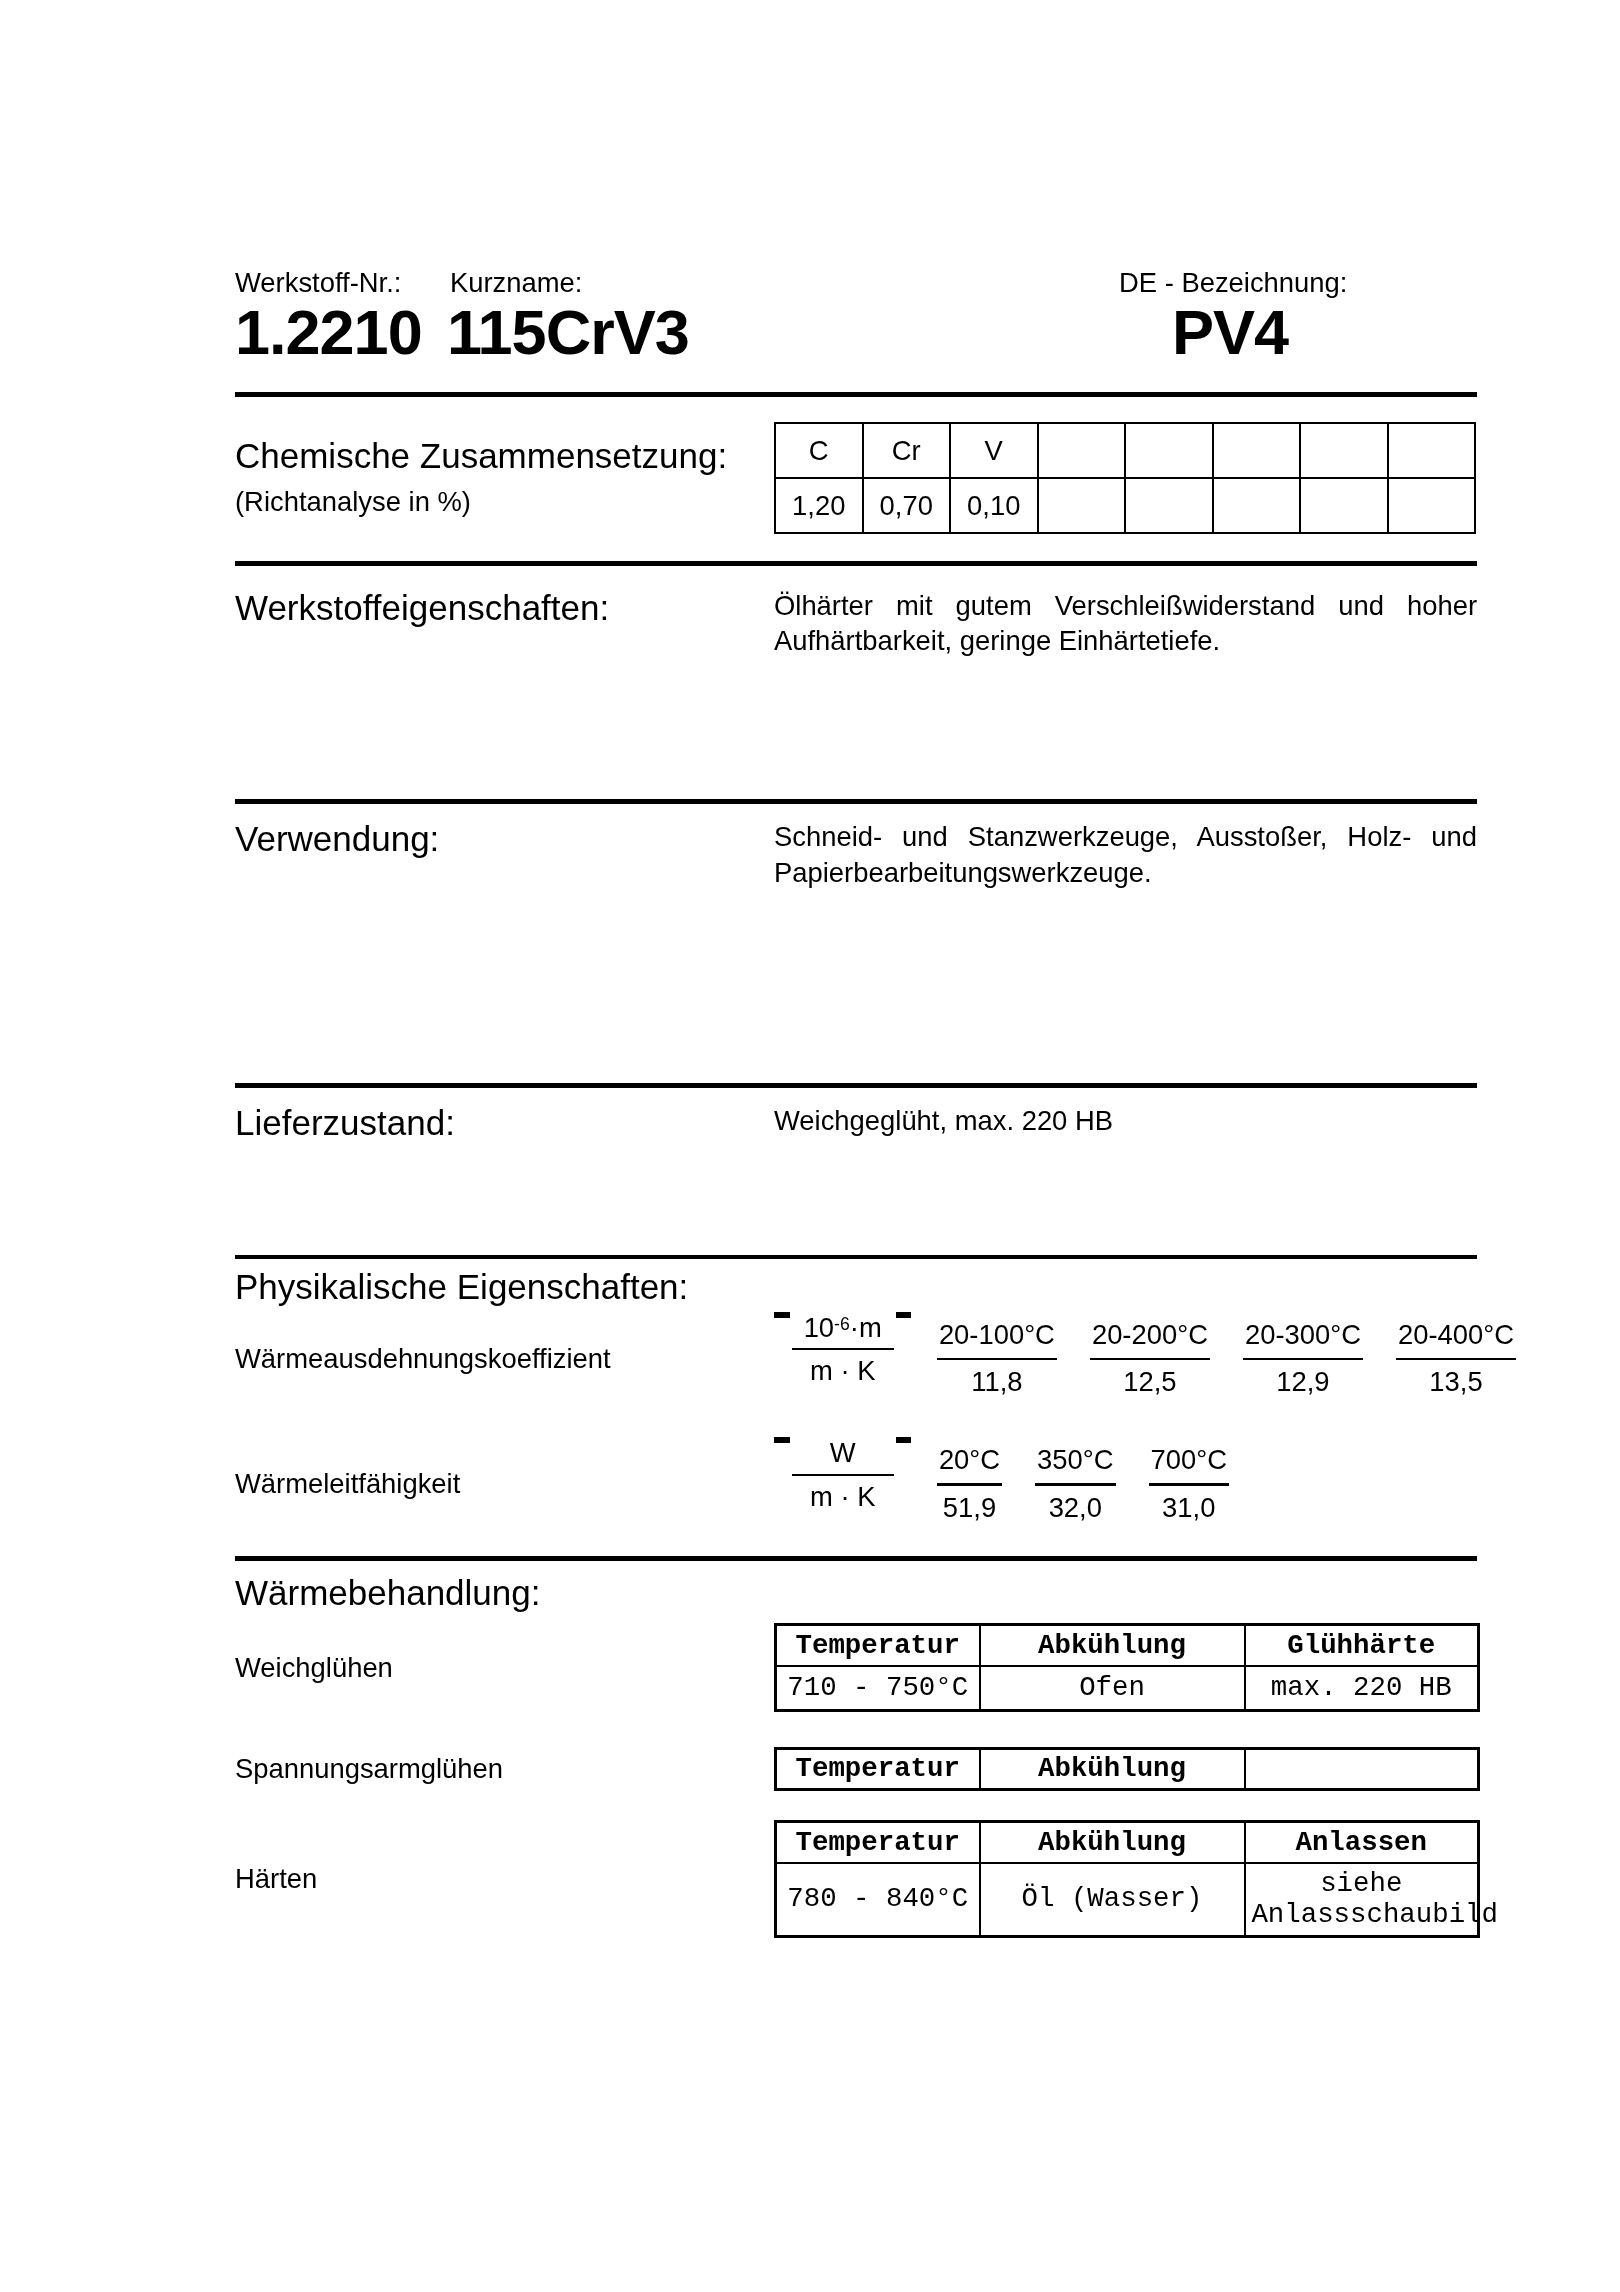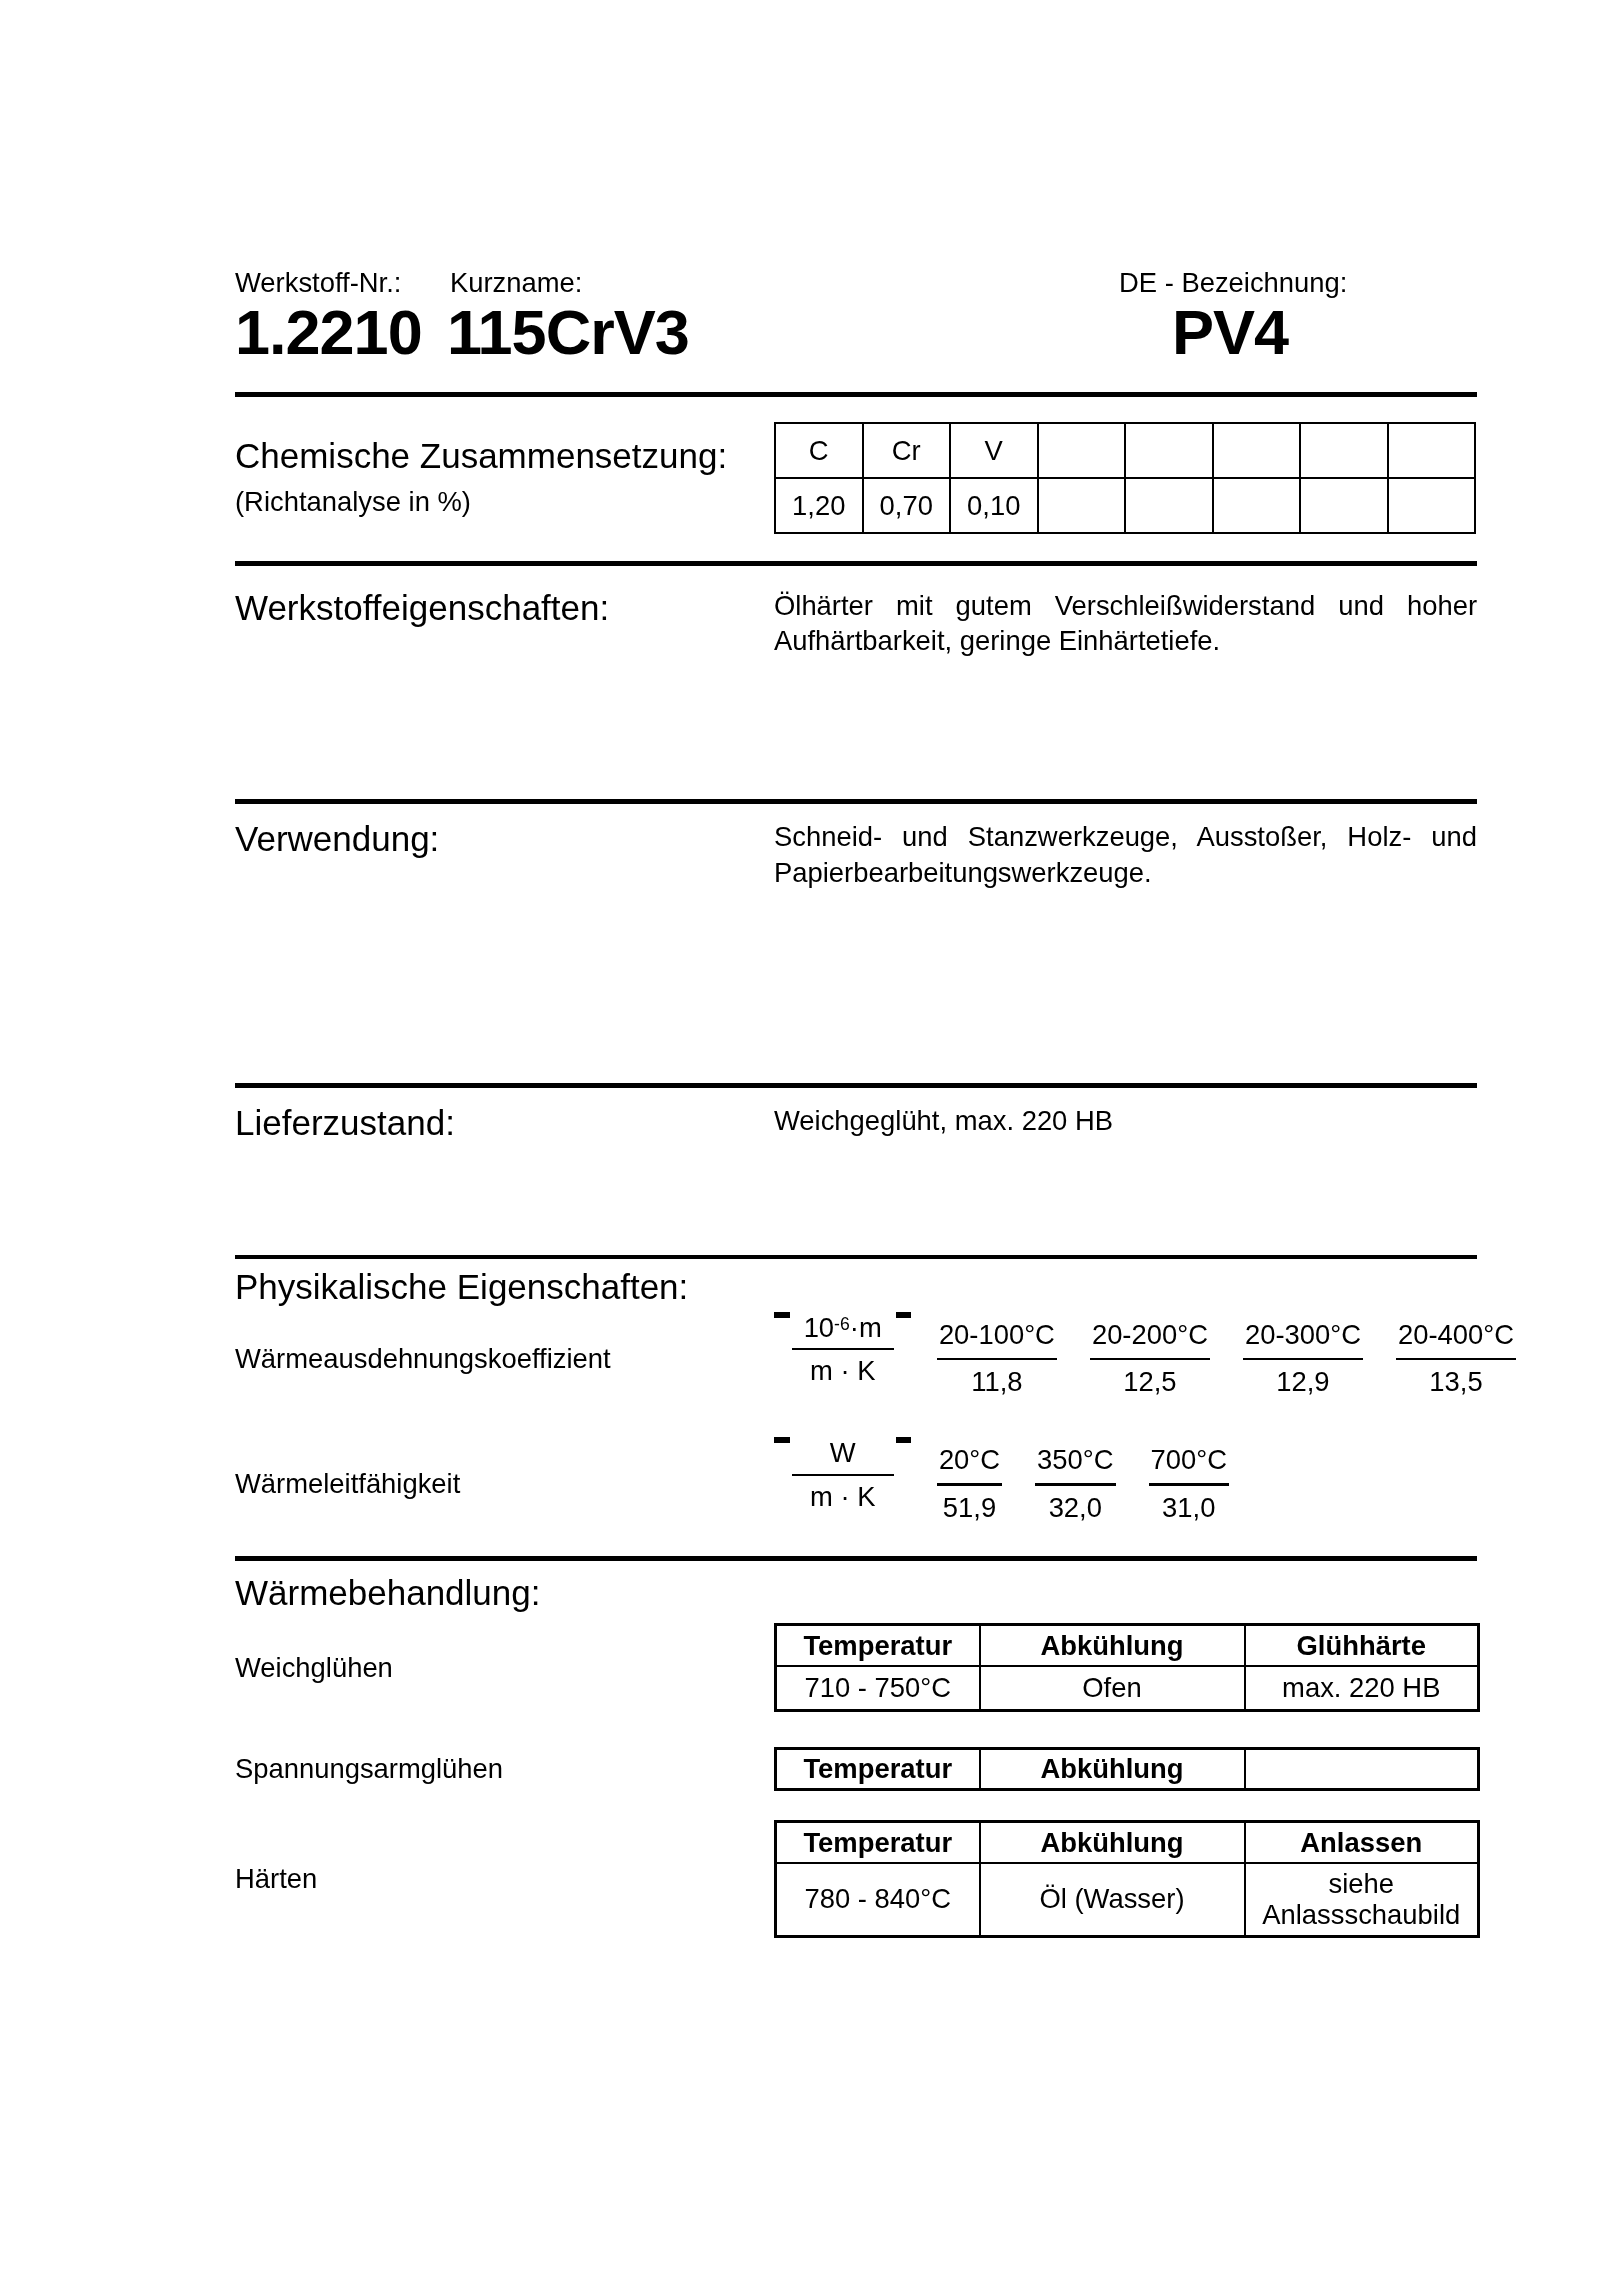--- a/index.html
+++ b/index.html
@@ -47,21 +47,21 @@
   .pcols { display:flex; align-items:center; gap:33px; margin-left:25.5px; }
   .pcol { text-align:center; }
   .pcol-bar { height:2.9px; background:#000; margin:6.9px 0 5.9px; }
   .pcol-h, .pcol-v { white-space:nowrap; padding:0 2px; }
   
   .sec-heat { padding-top:11.8px; }
   .treat-row { display:grid; grid-template-columns:539px 1fr; align-items:center; }
   .tr-1 { margin-top:9.8px; }
   .tr-2 { margin-top:35px; }
   .tr-3 { margin-top:29px; }
-  .treat-table { border-collapse:collapse; border:3.9px solid #000; width:703px; table-layout:fixed; }
+  .treat-table { border-collapse:collapse; border:3.9px solid #000; width:703px; table-layout:fixed;font-family:Liberation Mono, monospace; }
   .treat-table th, .treat-table td { border:2.9px solid #000; text-align:center; font-size:27.4px; line-height:1.15; }
   .treat-table th { font-weight:bold; height:41px; }
   .treat-table td { height:45px; padding:3.9px 5.9px; }
   .col-a { width:204px; } .col-b { width:265px; } .col-c { width:234px; }
 </style>
 </head>
 <body>
 
 <div class="page">
 

